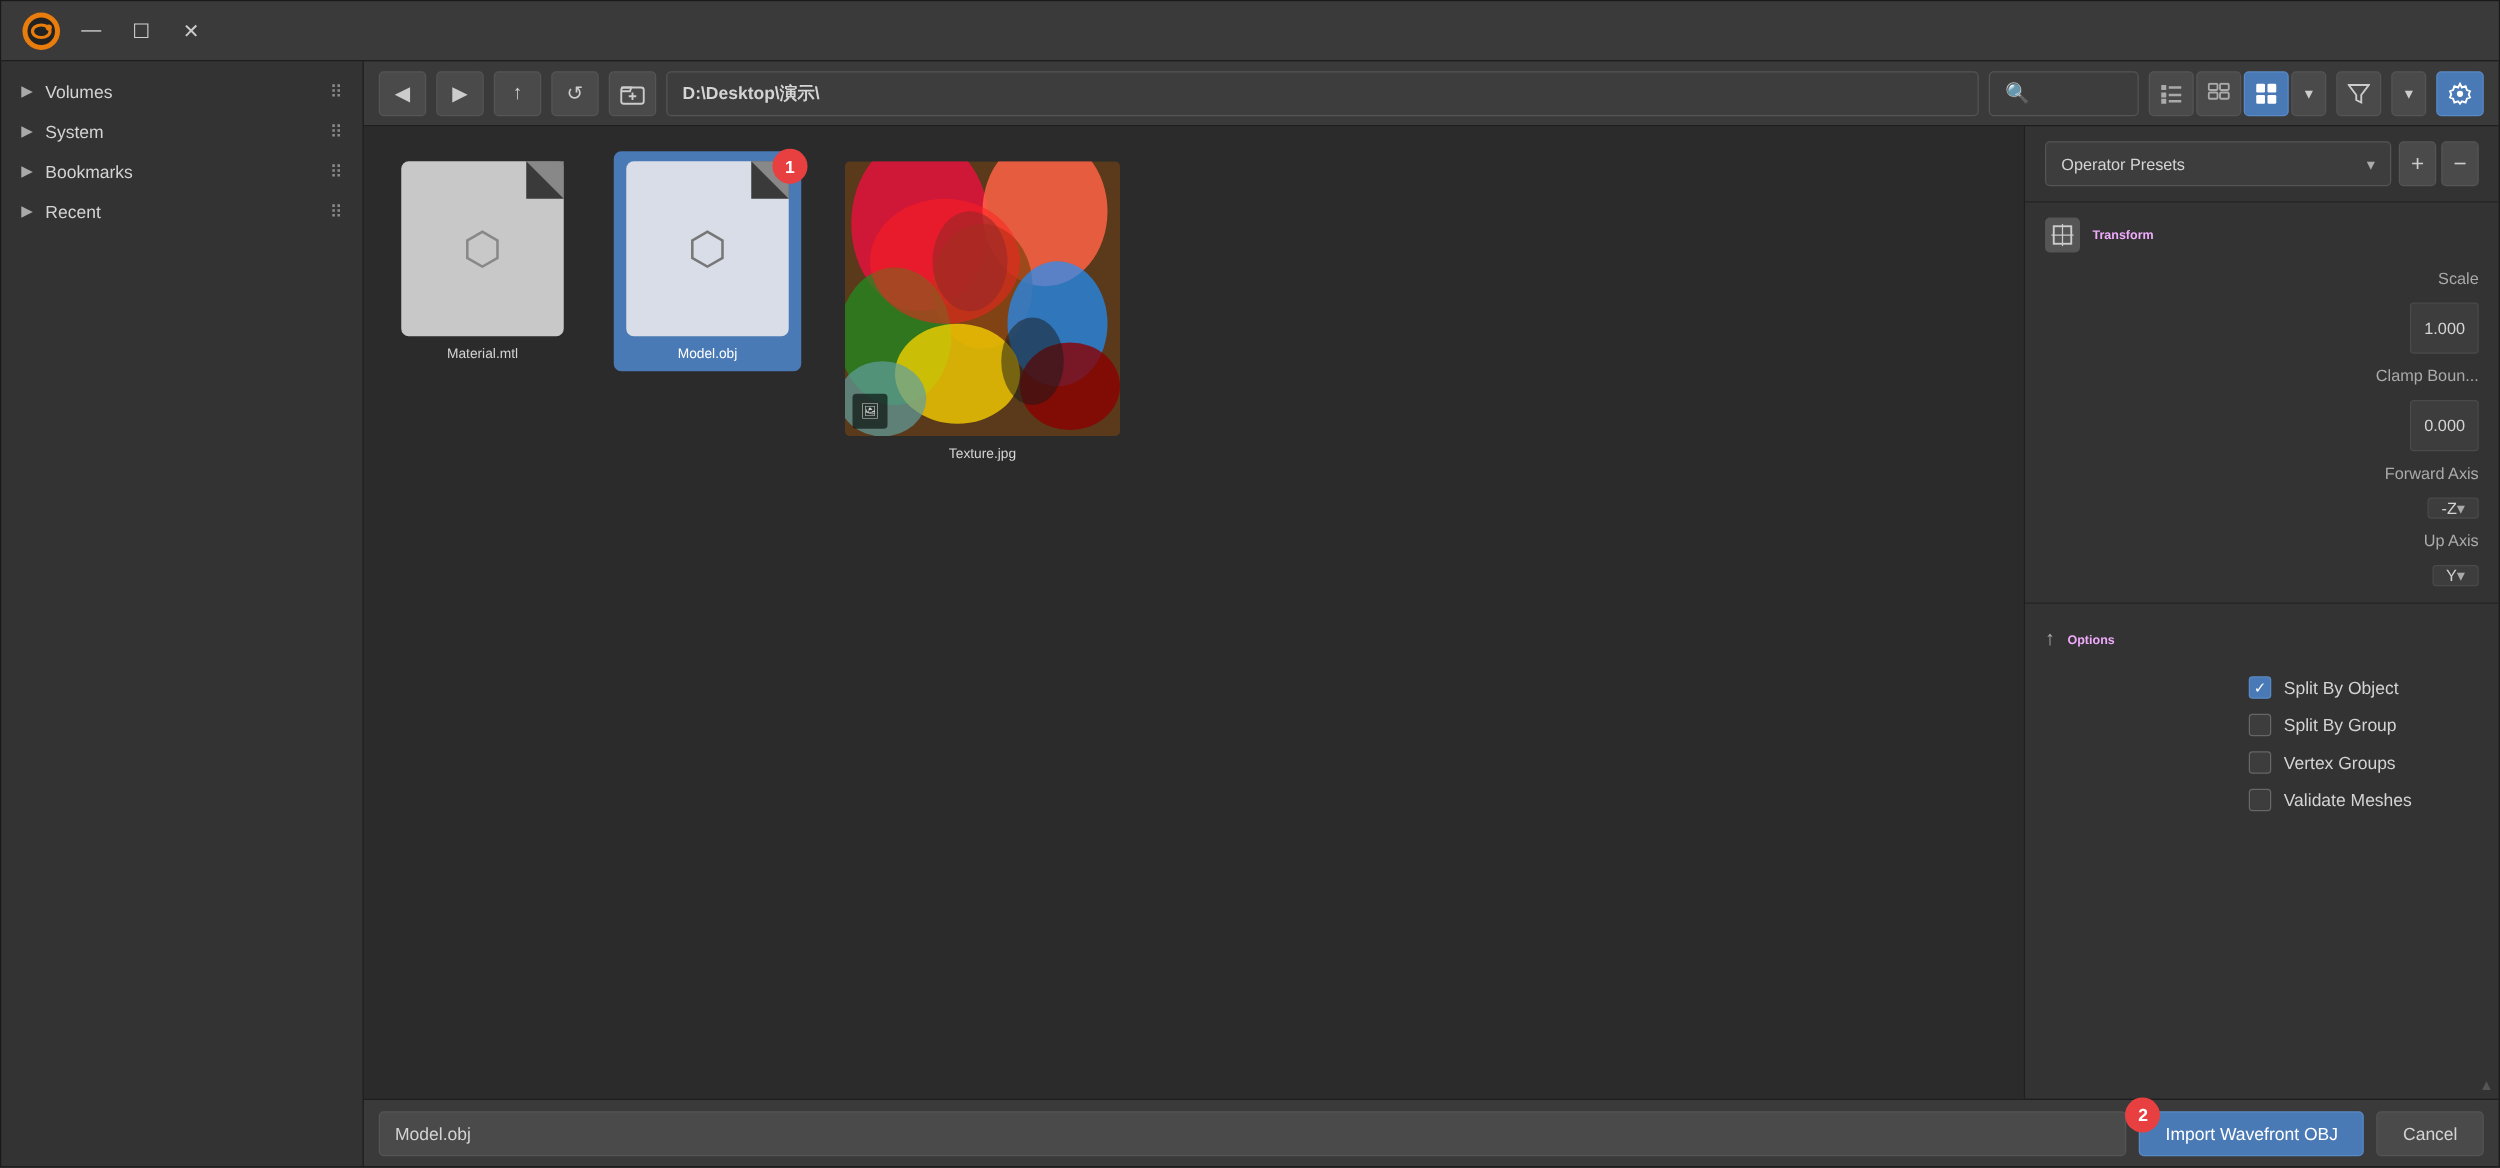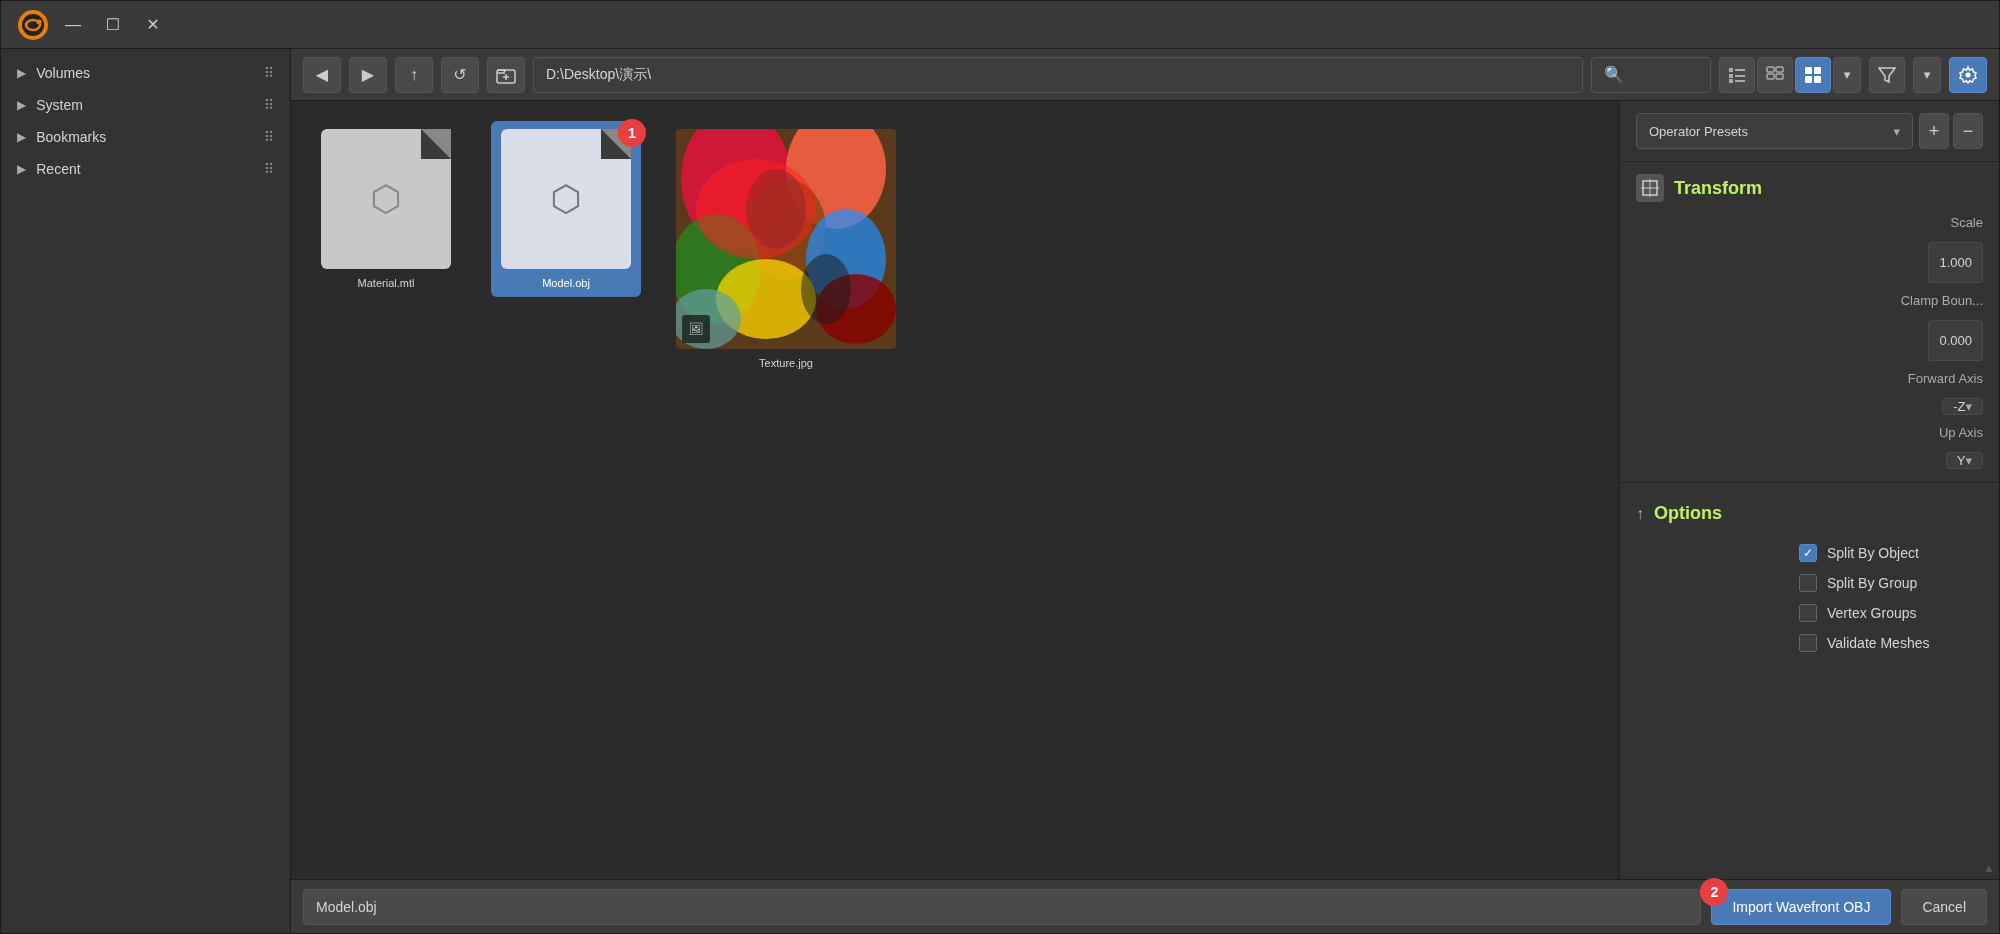--- a/index.html
+++ b/index.html
@@ -127,20 +127,21 @@
       flex: 1;
       height: 36px;
       background: #3d3d3d;
       border: 1px solid #555;
       border-radius: 4px;
       padding: 0 12px;
       color: #d4d4d4;
       font-size: 14px;
       display: flex;
       align-items: center;
+      font-weight: bold;
     }
 
     .search-bar {
       width: 120px;
       height: 36px;
       background: #3d3d3d;
       border: 1px solid #555;
       border-radius: 4px;
       padding: 0 12px;
       color: #d4d4d4;
@@ -413,23 +414,23 @@
     .section-icon {
       width: 28px;
       height: 28px;
       background: #555;
       border-radius: 4px;
       display: flex;
       align-items: center;
       justify-content: center;
     }
     .section-title {
-      font-size: 18px;
+      font-size: 10px;
       font-weight: 600;
-      color: #bef264;
+      color: #f0abfc;
     }
 
     .property-row {
       display: flex;
       align-items: flex-end;
       padding: 5px 16px;
       gap: 12px;
       flex-direction: column;
     }
     .property-label {

